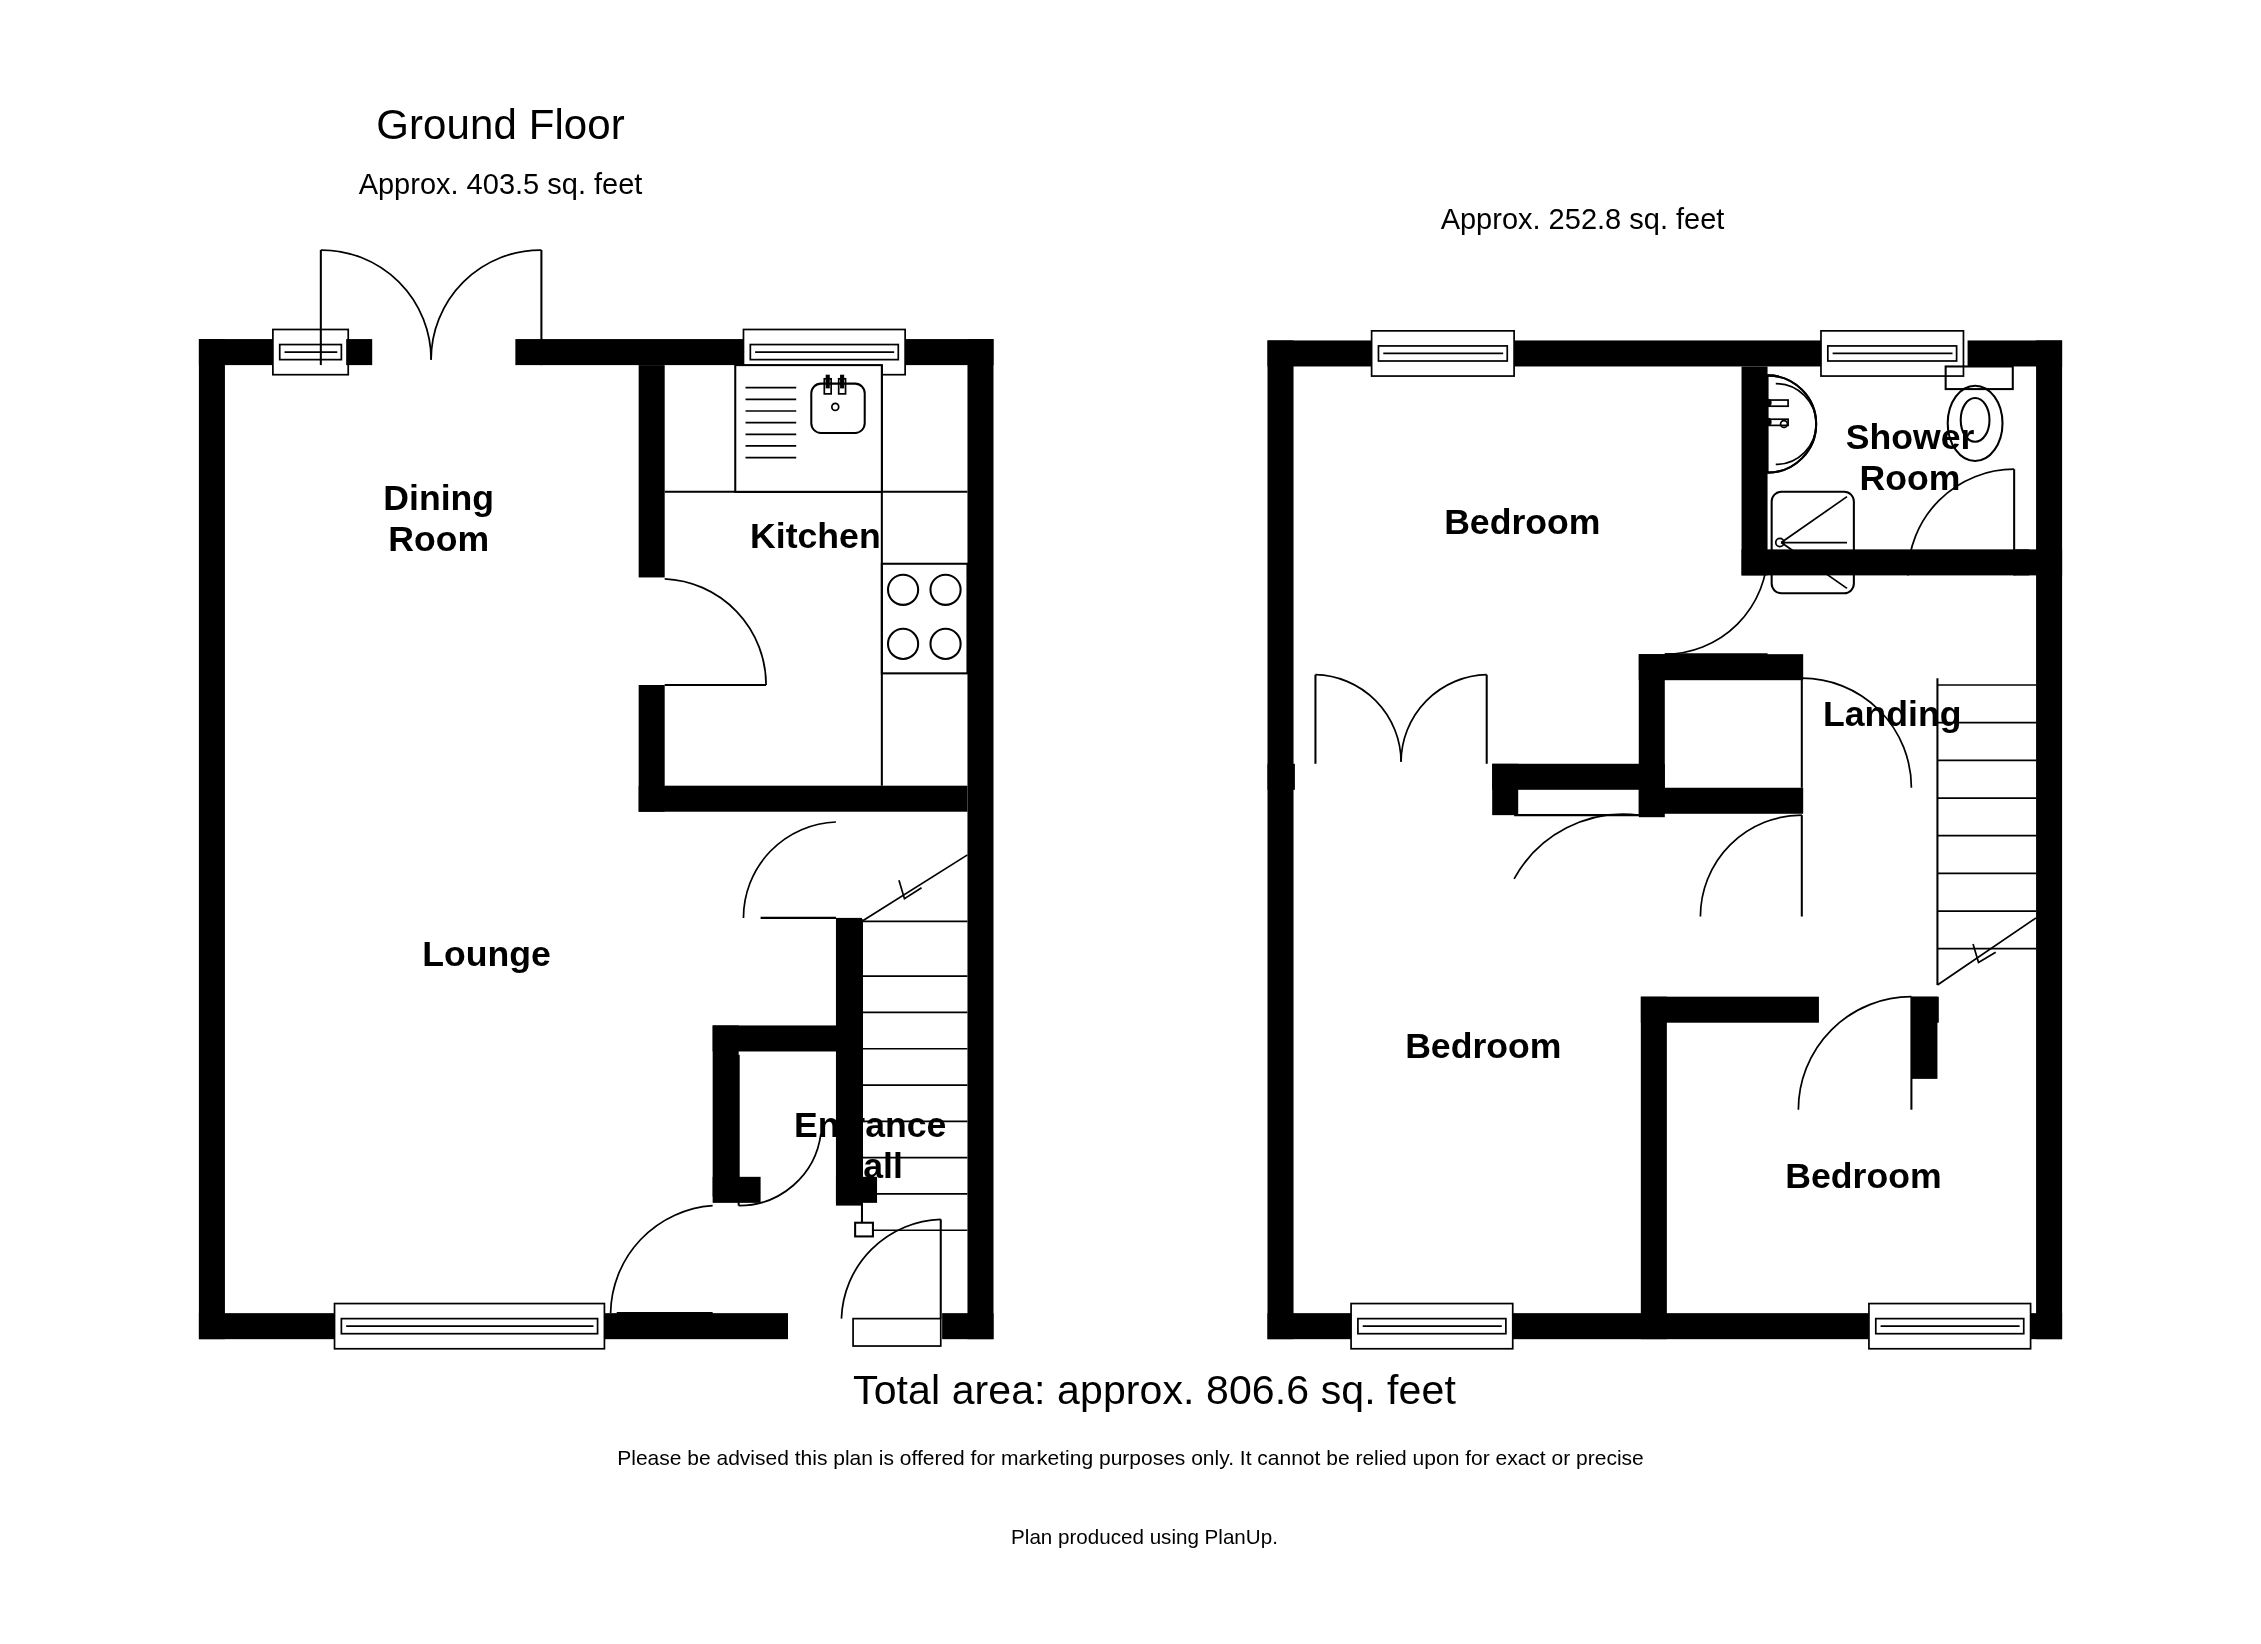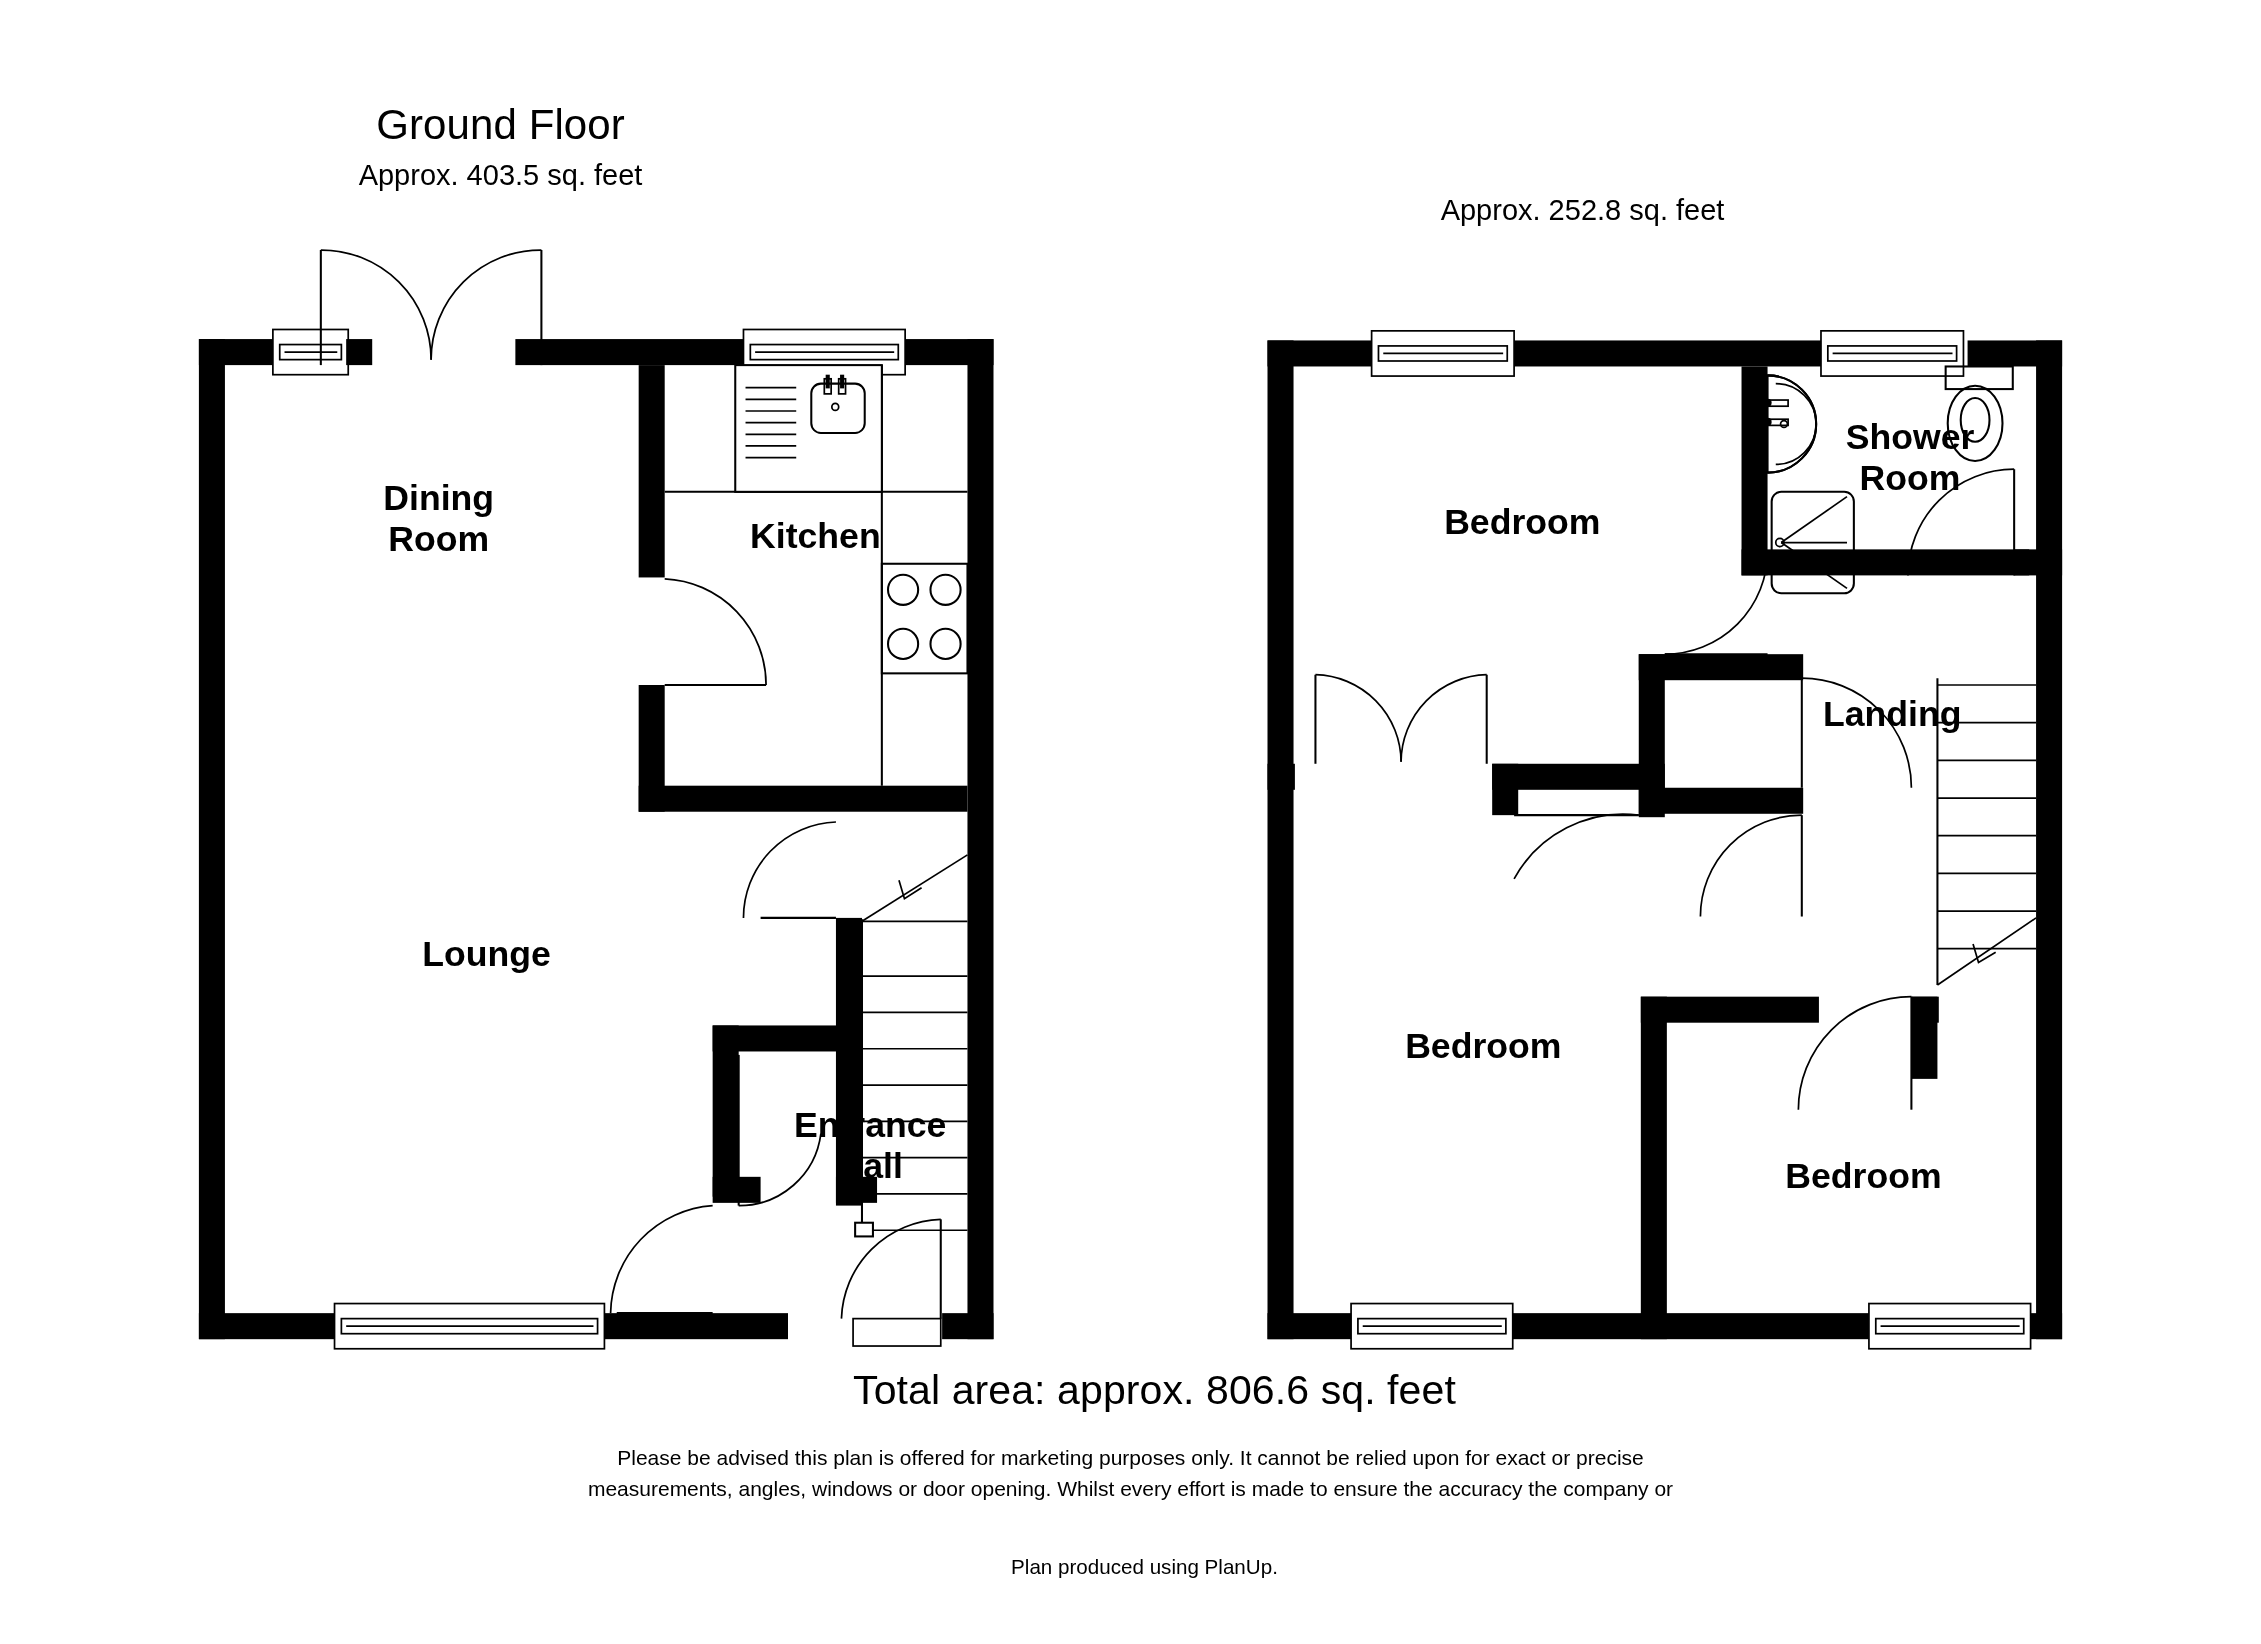--- a/index.html
+++ b/index.html
@@ -30,21 +30,21 @@
   .floor-title {
     font-size: 42px;
     font-weight: normal;
     letter-spacing: 0.1px;
     line-height: 1.05;
     white-space: nowrap;
   }
   .floor-subtitle {
     font-size: 29px;
     font-weight: normal;
-    margin-top: 12px;
+    margin-top: 21px;
     white-space: nowrap;
   }
 
   #ground-title-block { left: 288px; top: 103px; width: 425px; }
   #first-title-block  { left: 1370px; top: 182px; width: 425px; }
 
   
   .footer {
     position: absolute;
     left: 0;
@@ -424,19 +424,18 @@
 
     <text class="room-label rl-lg" x="2165" y="1545" text-anchor="middle">Bedroom</text>
 
     <text class="room-label rl-lg" x="2720" y="1735" text-anchor="middle">Bedroom</text>
   </svg>
 
   <div class="footer">
     <div class="total-area">Total area: approx. 806.6 sq. feet</div>
     <div class="disclaimer">
       <div>Please be advised this plan is offered for marketing purposes only. It cannot be relied upon for exact or precise</div>
-      <div>measurements, angles, windows or door opening. Whilst every effort is made to ensure the accuracy the company or</div>
     </div>
     <div class="producer">Plan produced using PlanUp.</div>
   </div>
 
 </div>
 
 
 </body></html>

